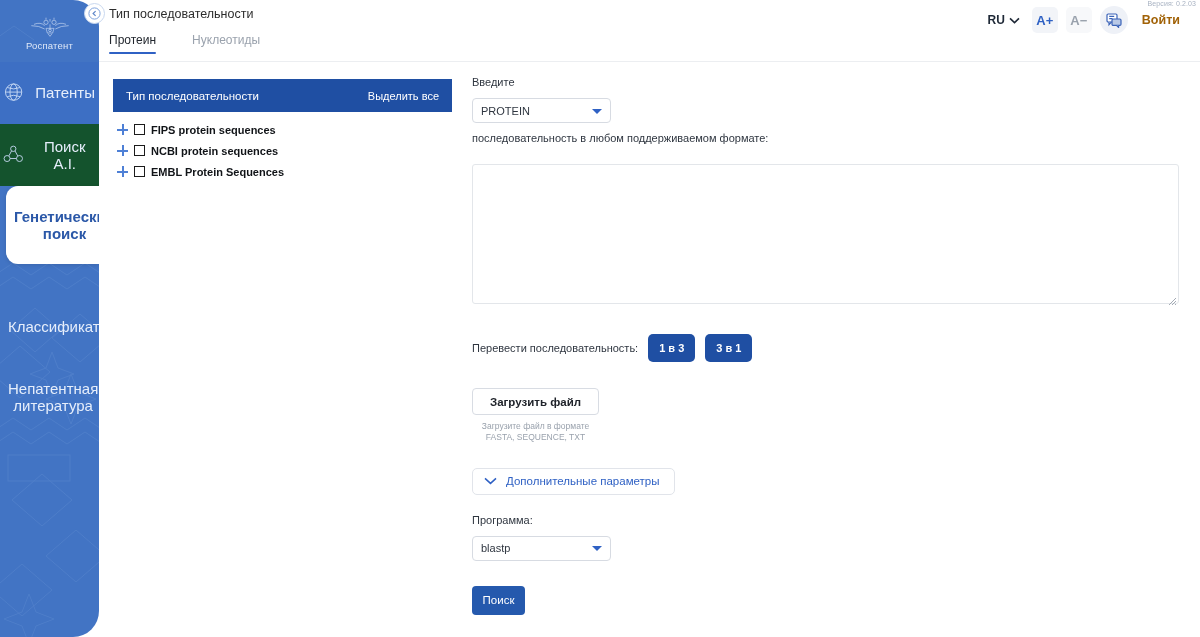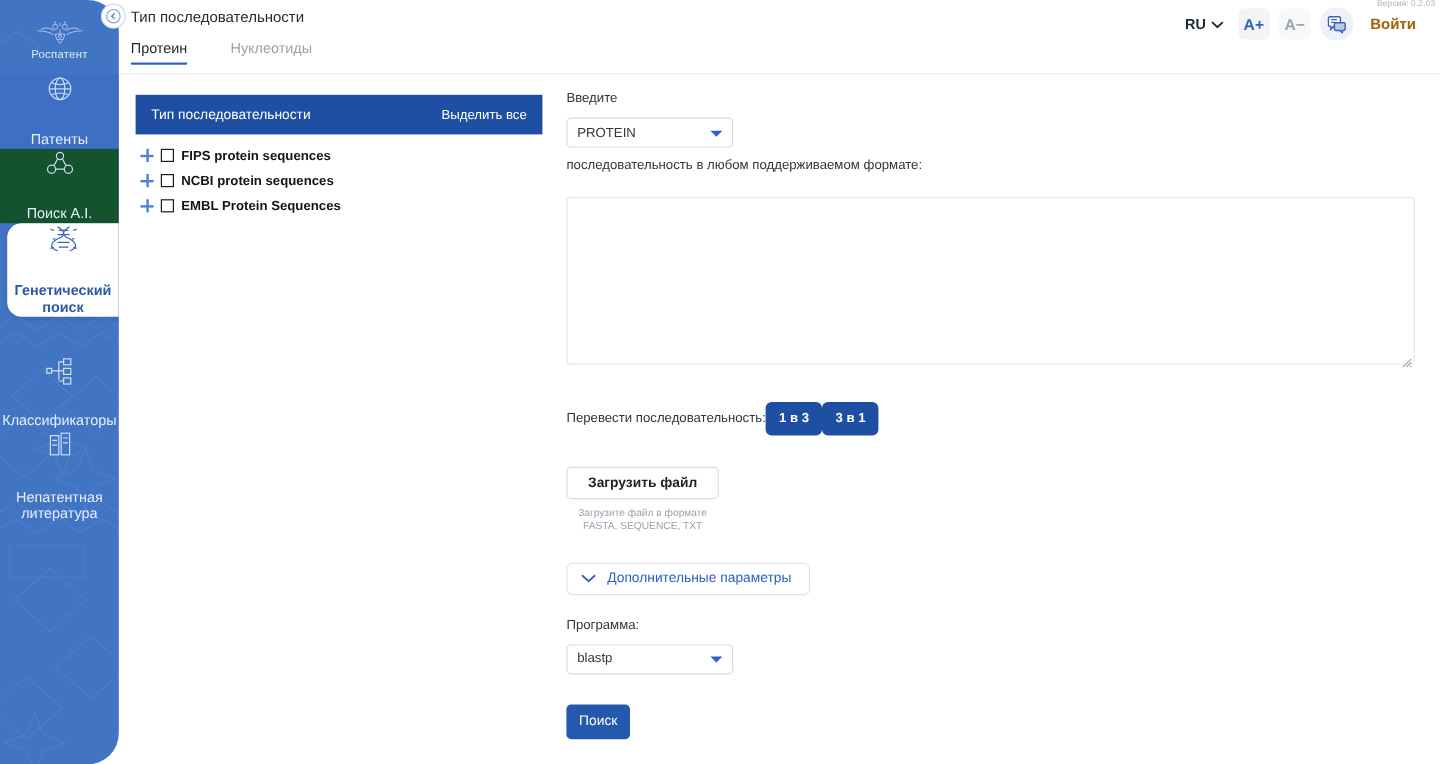--- a/index.html
+++ b/index.html
@@ -36,25 +36,25 @@
     padding-top: 4px;
   }
   .brand-eagle { width: 40px; height: 22px; display:block; }
   .brand-label {
     font-size: 9.5px; color: #dfe8f7; letter-spacing: .2px;
   }
 
   .nav-item {
     position: relative;
     height: 62px;
-    display: flex; flex-direction: column;
-    align-items: center; justify-content: space-between;
+    display: flex; flex-direction: row;
+    align-items: center; justify-content: flex-start;
     gap: 4px;
     color: #e6eefb;
-    font-size: 12px;
+    font-size: 15px;
     text-align: center;
     line-height: 1.15;
     cursor: pointer;
   }
   .nav-item .nav-icon { width: 30px; height: 26px; display:block; }
   .nav-item.tone-a { background: #3d6fc4; }
   .nav-item.tone-b { background: #14532d; }
   .nav-item.tone-c { background: transparent; }
   .nav-item.active {
     background: #ffffff;
@@ -230,21 +230,21 @@
     outline: none;
   }
   .resize-grip {
     position: absolute;
     right: 2px; bottom: 2px;
     width: 10px; height: 10px;
     pointer-events: none;
   }
 
   .translate-row {
-    display: flex; align-items: center; gap: 0;
+    display: flex; align-items: center; gap: 10px;
   }
   .translate-label { font-size: 11px; color: #2f3640; }
   .pill-btn {
     min-width: 41px; height: 28px;
     background: #1f4fa3;
     color: #fff;
     border: none; border-radius: 5px;
     font-size: 11px; font-weight: bold;
     font-family: "Liberation Sans", sans-serif;
     padding: 0 11px;

